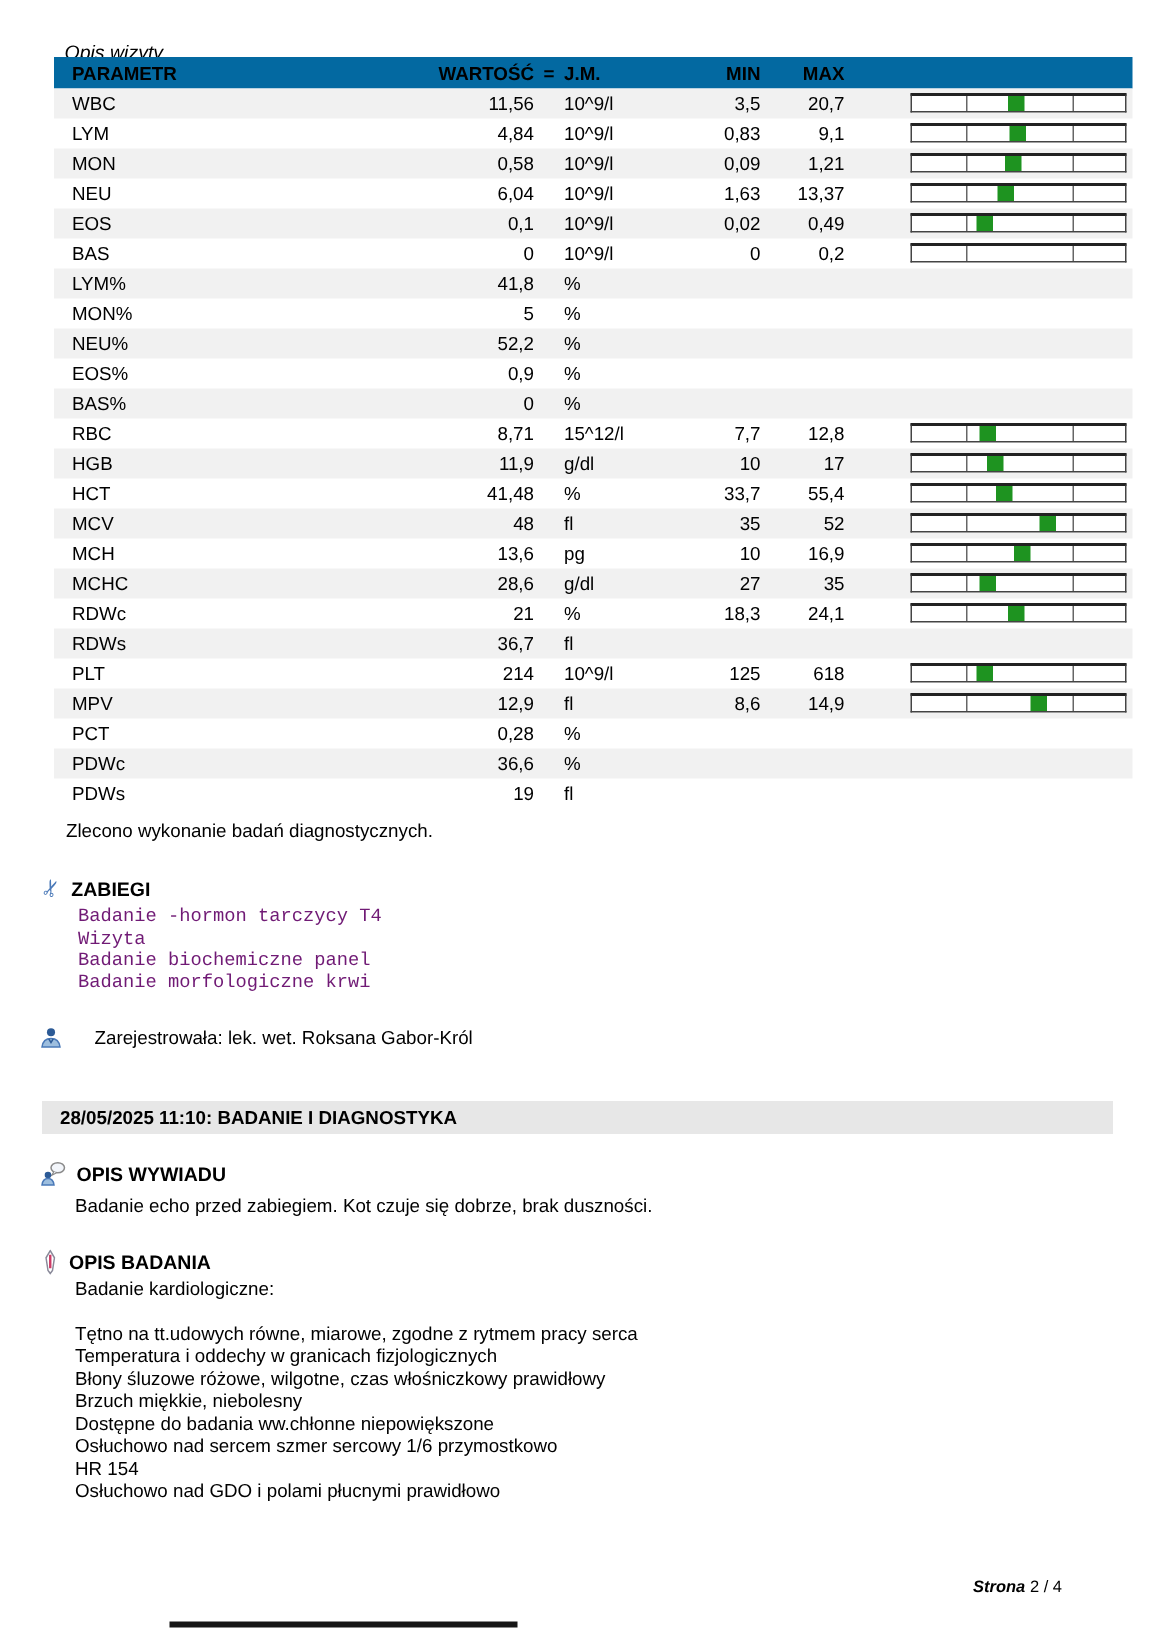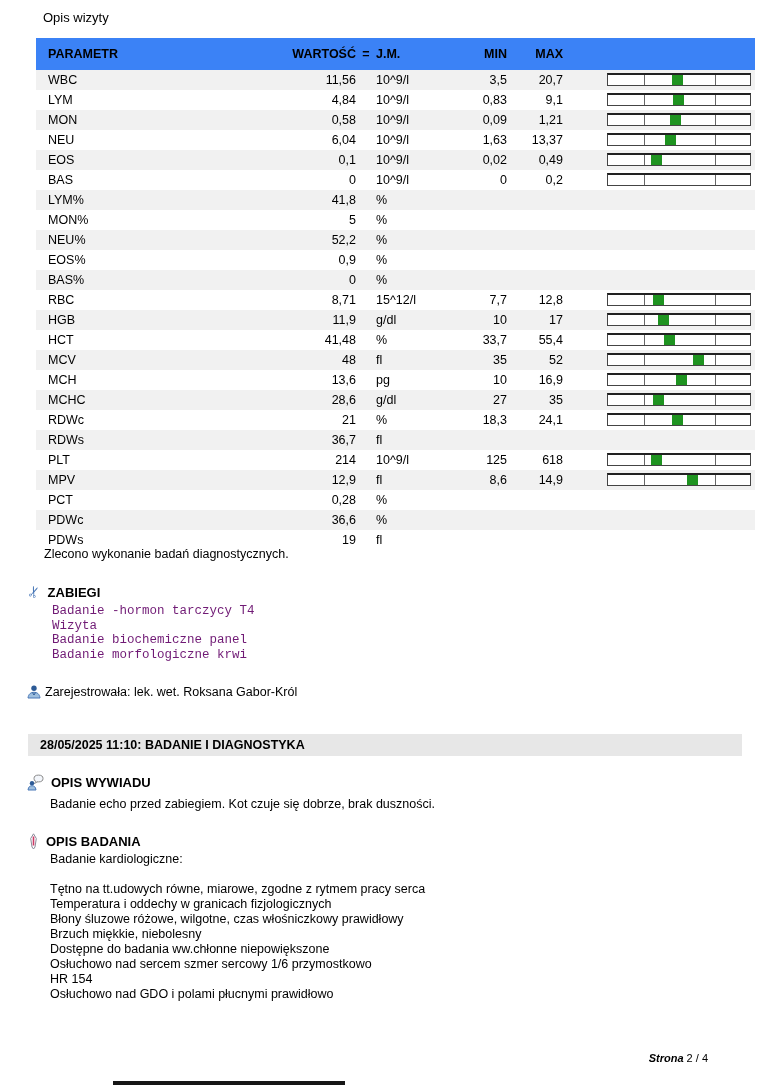--- a/index.html
+++ b/index.html
@@ -2,47 +2,47 @@
 <html><head>
 <meta charset="utf-8">
 <style>
   html,body{margin:0;padding:0;}
   body{
     width:770px;height:1085px;background:#ffffff;position:relative;overflow:hidden;
     font-family:"Liberation Sans","DejaVu Sans",sans-serif;color:#000;
     -webkit-font-smoothing:antialiased;
   }
   .page{position:absolute;inset:0;}
-  .doc-title{position:absolute;left:43px;top:10px;font-size:13px;}
+  .doc-title{position:absolute;left:43px;top:27px;font-size:13px;font-style:italic;}
   
   .rtable{position:absolute;left:36px;top:38px;width:719px;font-size:12.5px;}
   .trow{display:grid;grid-template-columns:218px 90px 20px 71px 60px 56px 192px;
         align-items:center;height:20px;padding-left:12px;box-sizing:content-box;width:707px;}
-  .thead{background:#3b82f6;height:32px;font-weight:bold;}
+  .thead{background:#0369a1;height:21px;font-weight:bold;}
   .stripe{background:#f1f1f1;}
   .c{white-space:nowrap;overflow:visible;}
   .c.r{text-align:right;}
   .c.ctr{text-align:center;}
   .c.unit{padding-left:0px;}
   
   .barwrap{position:relative;height:20px;}
   .bar{position:absolute;left:44px;top:3px;width:144px;height:13px;background:#fff;
        border:1px solid #444;border-top:2px solid #222;box-sizing:border-box;}
   .bar .div{position:absolute;top:0;bottom:0;width:1px;background:#666;}
   .bar .d25{left:25%;}
   .bar .d75{left:75%;}
   .bar .marker{position:absolute;top:0;bottom:0;width:11px;background:#1e9320;}
   
   .note{position:absolute;left:44px;top:547px;font-size:12.5px;font-weight:normal;}
   .sec-title{font-size:13px;font-weight:bold;}
   .zabiegi-head{position:absolute;left:28px;top:583px;display:flex;align-items:center;gap:7px;}
   .scissors{font-size:15px;color:#4a79b8;display:inline-block;transform:rotate(-70deg);}
   .links{position:absolute;left:52px;top:604px;font-size:12.5px;line-height:14.6px;color:#3333cc;}
   .links div{cursor:pointer;}
-  .registered{position:absolute;left:26px;top:684px;display:flex;align-items:center;gap:3px;font-size:12.5px;}
+  .registered{position:absolute;left:26px;top:684px;display:flex;align-items:center;gap:21px;font-size:12.5px;}
   .visit-bar{position:absolute;left:28px;top:734px;width:714px;height:22px;background:#e7e7e7;
              display:flex;align-items:center;}
   .visit-bar span{font-size:12.5px;font-weight:bold;padding-left:12px;}
   .wywiad-head{position:absolute;left:27px;top:774px;display:flex;align-items:center;gap:7px;}
   .wywiad-text{position:absolute;left:50px;top:797px;font-size:12.5px;}
   .badania-head{position:absolute;left:29px;top:833px;display:flex;align-items:center;gap:8px;}
   .badania-intro{position:absolute;left:50px;top:852px;font-size:12.5px;}
   .badania-lines{position:absolute;left:50px;top:882px;font-size:12.5px;line-height:15px;}
   .footer{position:absolute;right:62px;top:1052px;font-size:11px;}
   .footer .flabel{font-weight:bold;font-style:italic;}

